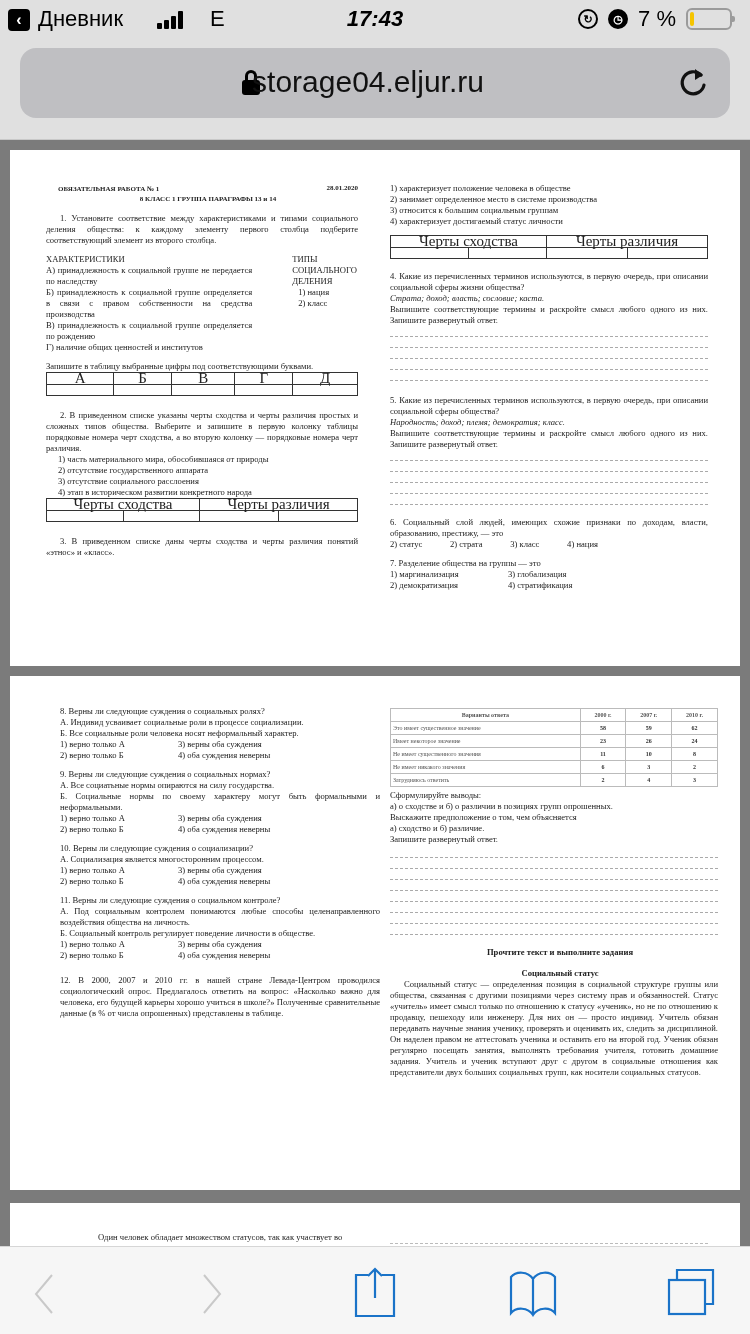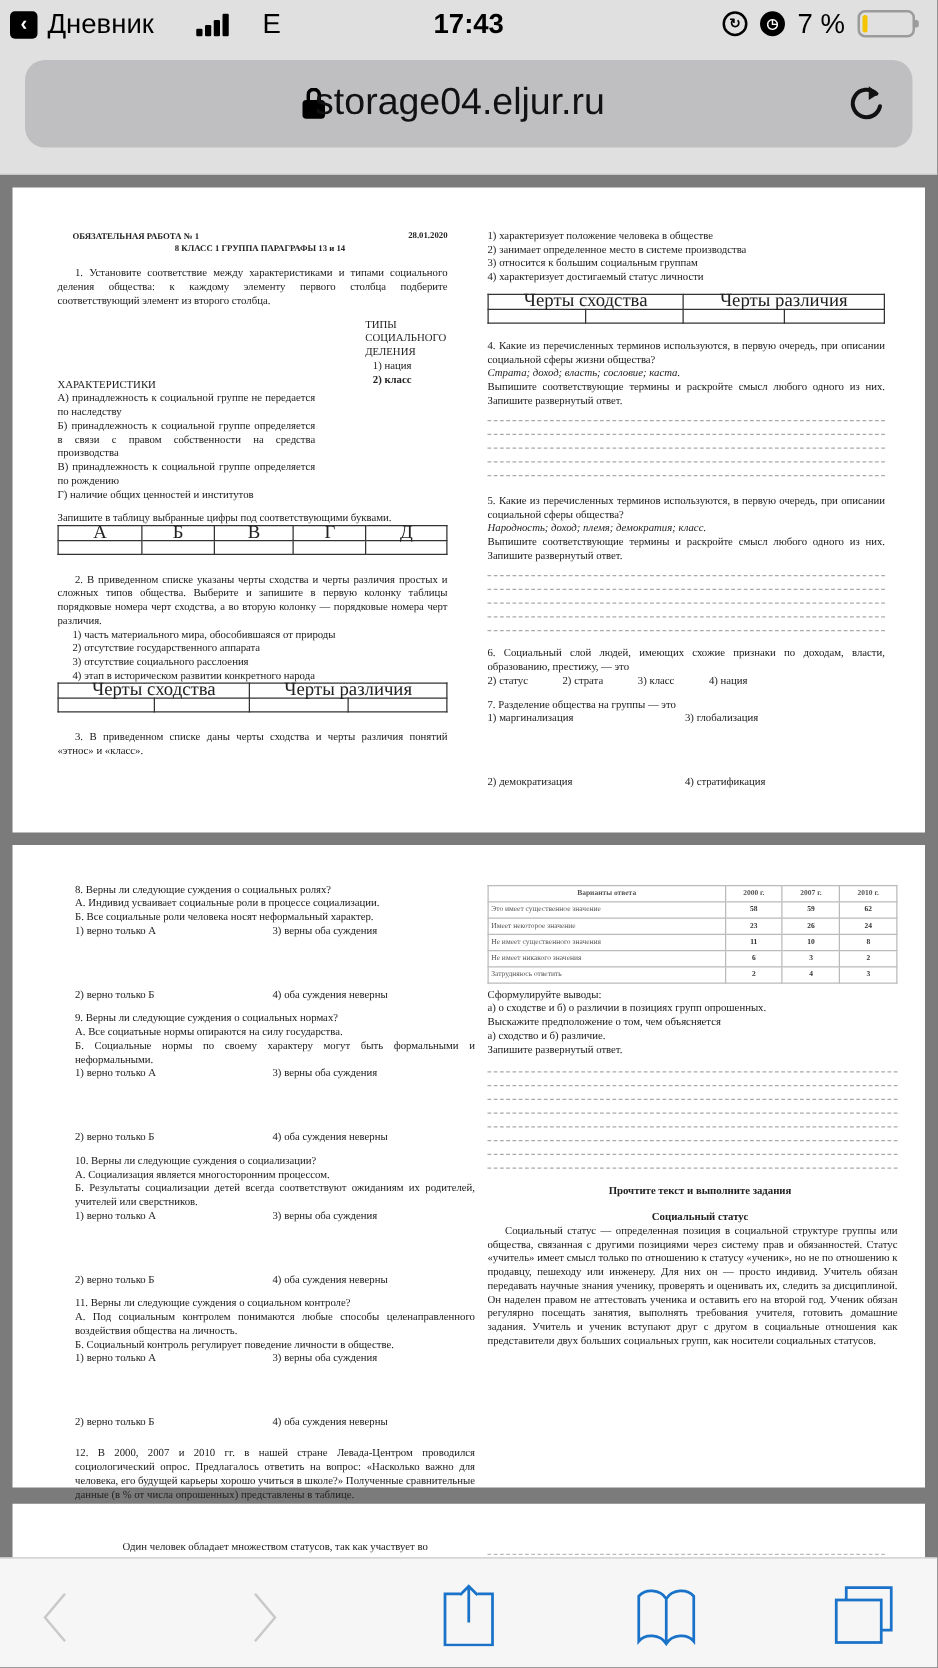--- a/index.html
+++ b/index.html
@@ -7,21 +7,21 @@
   body { position: relative; font-family: "Liberation Sans", sans-serif; }
 
   
   .topchrome { position: absolute; left: 0; top: 0; width: 750px; height: 140px; background: #e0e0e0; border-bottom: 1px solid #c8c8c8; }
   .statusbar { position: absolute; top: 0; left: 0; width: 750px; height: 40px; font-size: 22px; color: #000; }
   .sb-back { position: absolute; left: 8px; top: 9px; width: 22px; height: 22px; background: #000; border-radius: 4px; color: #fff; font-size: 16px; line-height: 22px; text-align: center; font-weight: bold; }
   .sb-app { position: absolute; left: 38px; top: 6px; font-size: 22px; }
   .sb-signal { position: absolute; left: 157px; top: 11px; display: flex; align-items: flex-end; gap: 2px; height: 18px; }
   .sb-signal span { width: 5px; background: #000; border-radius: 1px; }
   .sb-net { position: absolute; left: 210px; top: 6px; }
-  .sb-time { position: absolute; left: 0; width: 750px; top: 6px; text-align: center; font-weight: bold; }
+  .sb-time { position: absolute; left: 0; width: 750px; top: 6px; text-align: center; font-weight: bold; font-style: italic; }
   .sb-right { position: absolute; right: 18px; top: 6px; display: flex; align-items: center; gap: 10px; }
   .sb-ico { display: inline-block; width: 20px; height: 20px; border: 2px solid #000; border-radius: 50%; font-size: 11px; line-height: 16px; text-align: center; font-weight: bold; }
   .sb-alarm { background: #000; color: #fff; }
   .battery { position: relative; width: 46px; height: 22px; border: 2px solid #9b9b9b; border-radius: 6px; }
   .battery .lvl { position: absolute; left: 2px; top: 2px; width: 4px; height: 14px; background: #f5c400; border-radius: 2px; }
   .battery::after { content: ""; position: absolute; right: -5px; top: 6px; width: 3px; height: 6px; background: #9b9b9b; border-radius: 0 2px 2px 0; }
 
   .urlbar { position: absolute; left: 20px; top: 48px; width: 710px; height: 70px; background: #bfbfc2; border-radius: 16px; }
   .url-lock { position: absolute; left: 222px; top: 22px; width: 18px; height: 26px; }
   .url-lock .shackle { position: absolute; left: 3px; top: 0; width: 12px; height: 12px; border: 3px solid #000; border-bottom: none; border-radius: 6px 6px 0 0; }
@@ -40,21 +40,21 @@
   .j { text-align: justify; }
   .ind { text-indent: 14px; }
   .b { font-weight: bold; padding-left: 12px; }
   .i { font-style: italic; }
   .center { text-align: center; }
   .sp { height: 8px; }
   table.t { border-collapse: collapse; width: 100%; font-size: 15px; }
   table.t td, table.t th { border: 1px solid #333; height: 11px; text-align: center; font-weight: normal; padding: 0 2px; }
   table.t.thick { border: 1.5px solid #222; }
   .lines div { border-bottom: 1px dashed #aaa; height: 11px; }
-  .opts { display: grid; grid-template-columns: 118px 1fr; gap: 40px; }
+  .opts { display: grid; grid-template-columns: 118px 1fr; }
   .opts4 { display: flex; justify-content: space-between; padding-right: 110px; }
   .survey { width: 100%; border-collapse: collapse; font-size: 6px; border: 1.5px solid #999; }
   .survey td, .survey th { border: 1px solid #bbb; height: 13px; padding: 0 2px; color: #555; }
   .survey th { font-weight: bold; text-align: center; }
   .survey td.n { text-align: center; font-weight: bold; color: #333; }
 
   
   .toolbar { position: absolute; left: 0; top: 1246px; width: 750px; height: 88px; background: #f6f6f6; border-top: 1px solid #d6d6d6; }
   .tb-btn { position: absolute; top: 20px; width: 50px; height: 50px; }
 </style>
@@ -103,31 +103,31 @@
     <div class="col" style="left:36px; top:33px; width:312px;">
       <div style="position:relative; height:11px;">
         <span class="b" style="font-size:7px;">ОБЯЗАТЕЛЬНАЯ РАБОТА № 1</span>
         <span class="b" style="position:absolute; right:0; font-size:7px;">28.01.2020</span>
       </div>
       <p class="b center" style="font-size:7px;">8 КЛАСС 1 ГРУППА ПАРАГРАФЫ 13 и 14</p>
       <div class="sp"></div>
       <p class="j ind">1. Установите соответствие между характеристиками и типами социального деления общества: к каждому элементу первого столбца подберите соответствующий элемент из второго столбца.</p>
       <div class="sp"></div>
       <div style="display:flex; gap:8px;">
-        <div style="width:232px;margin-top:48px;">
+        <div style="width:232px;">
           <p>ХАРАКТЕРИСТИКИ</p>
           <p class="j">А) принадлежность к социальной группе не передается по наследству</p>
           <p class="j">Б) принадлежность к социальной группе определяется в связи с правом собственности на средства производства</p>
           <p class="j">В) принадлежность к социальной группе определяется по рождению</p>
           <p>Г) наличие общих ценностей и институтов</p>
         </div>
         <div style="width:74px;margin-left:32px;">
           <p>ТИПЫ СОЦИАЛЬНОГО ДЕЛЕНИЯ</p>
           <p style="padding-left:6px;">1) нация</p>
-          <p style="padding-left:6px;font-weight:bold;">2) класс</p>
+          <p style="padding-left:6px;">2) класс</p>
         </div>
       </div>
       <div class="sp"></div>
       <p>Запишите в таблицу выбранные цифры под соответствующими буквами.</p>
       <table class="t thick">
         <tbody>
             <tr>
           <td>А</td>
           <td>Б</td>
           <td>В</td>
@@ -245,21 +245,20 @@
       <p class="j">Б. Социальные нормы по своему характеру могут быть формальными и неформальными.</p>
       <div class="opts">
         <span>1) верно только А</span>
         <span>3) верны оба суждения</span>
         <span>2) верно только Б</span>
         <span>4) оба суждения неверны</span>
       </div>
       <div class="sp"></div>
       <p>10. Верны ли следующие суждения о социализации?</p>
       <p>А. Социализация является многосторонним процессом.</p>
-      <p class="j">Б. Результаты социализации детей всегда соответствуют ожиданиям их родителей, учителей или сверстников.</p>
       <div class="opts">
         <span>1) верно только А</span>
         <span>3) верны оба суждения</span>
         <span>2) верно только Б</span>
         <span>4) оба суждения неверны</span>
       </div>
       <div class="sp"></div>
       <p>11. Верны ли следующие суждения о социальном контроле?</p>
       <p class="j">А. Под социальным контролем понимаются любые способы целенаправленного воздействия общества на личность.</p>
       <p>Б. Социальный контроль регулирует поведение личности в обществе.</p>

